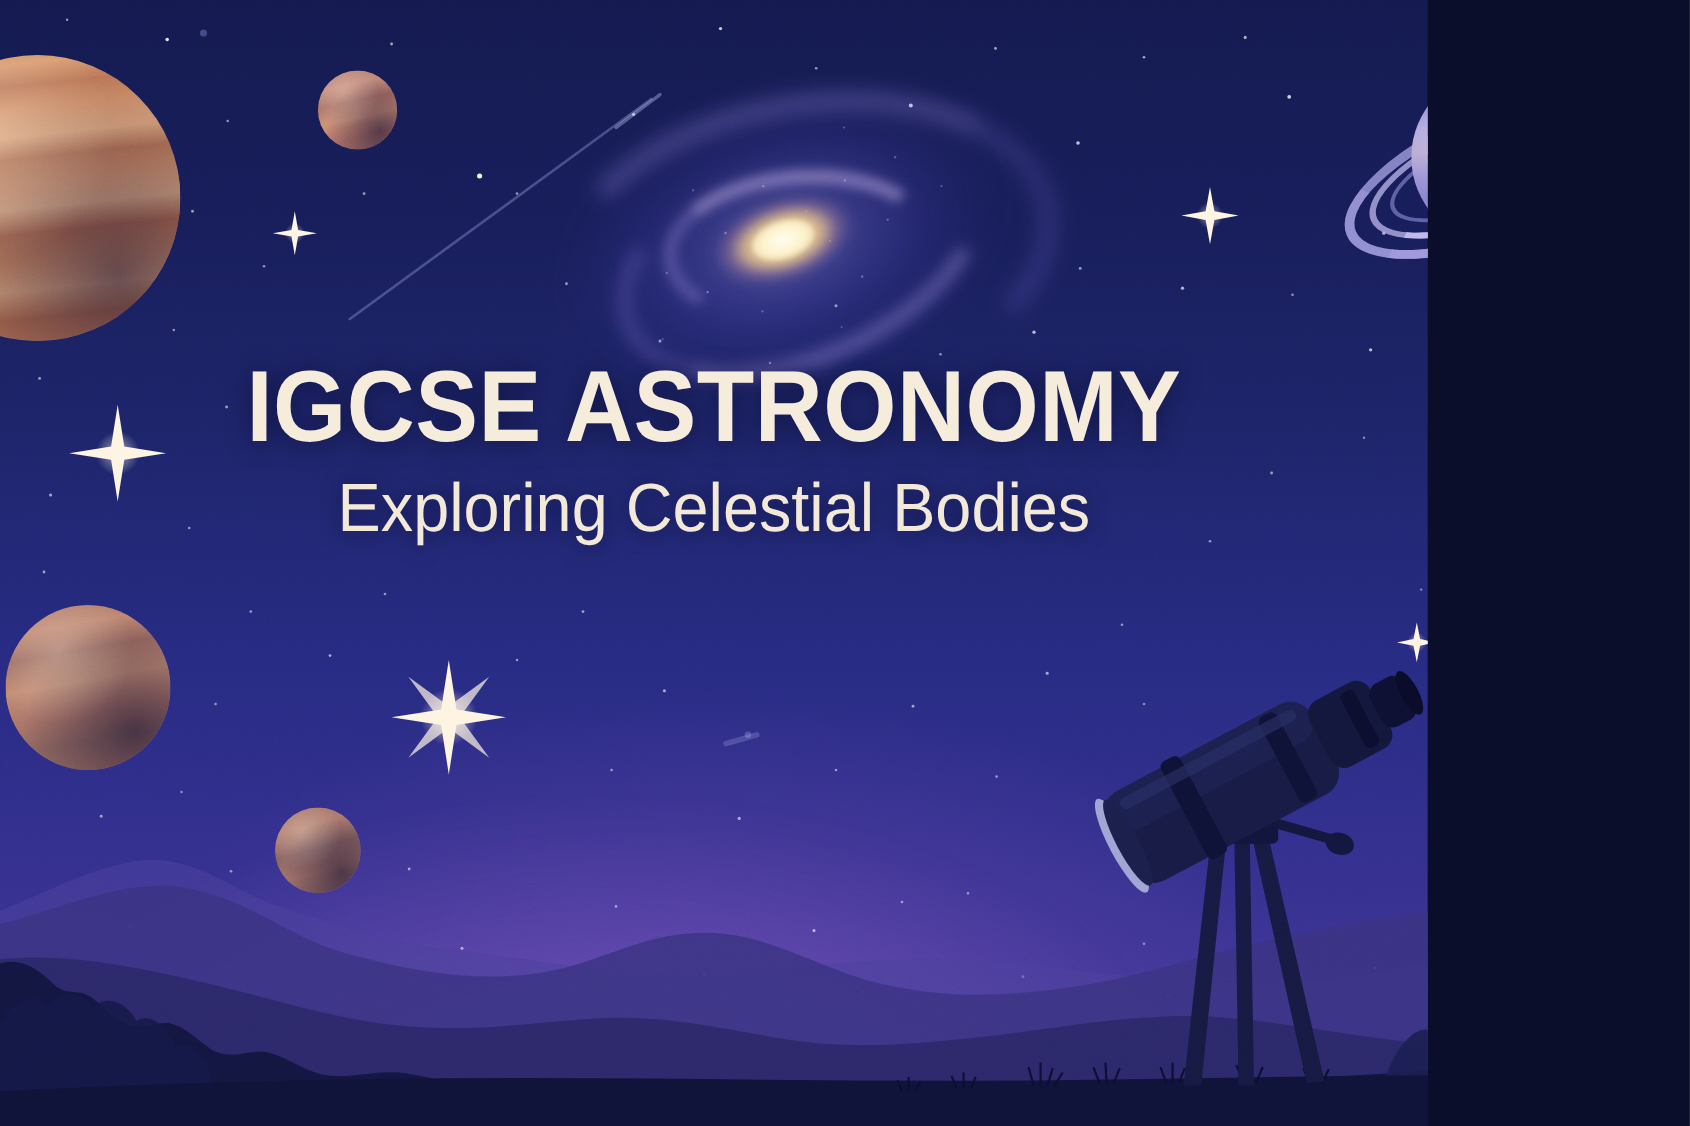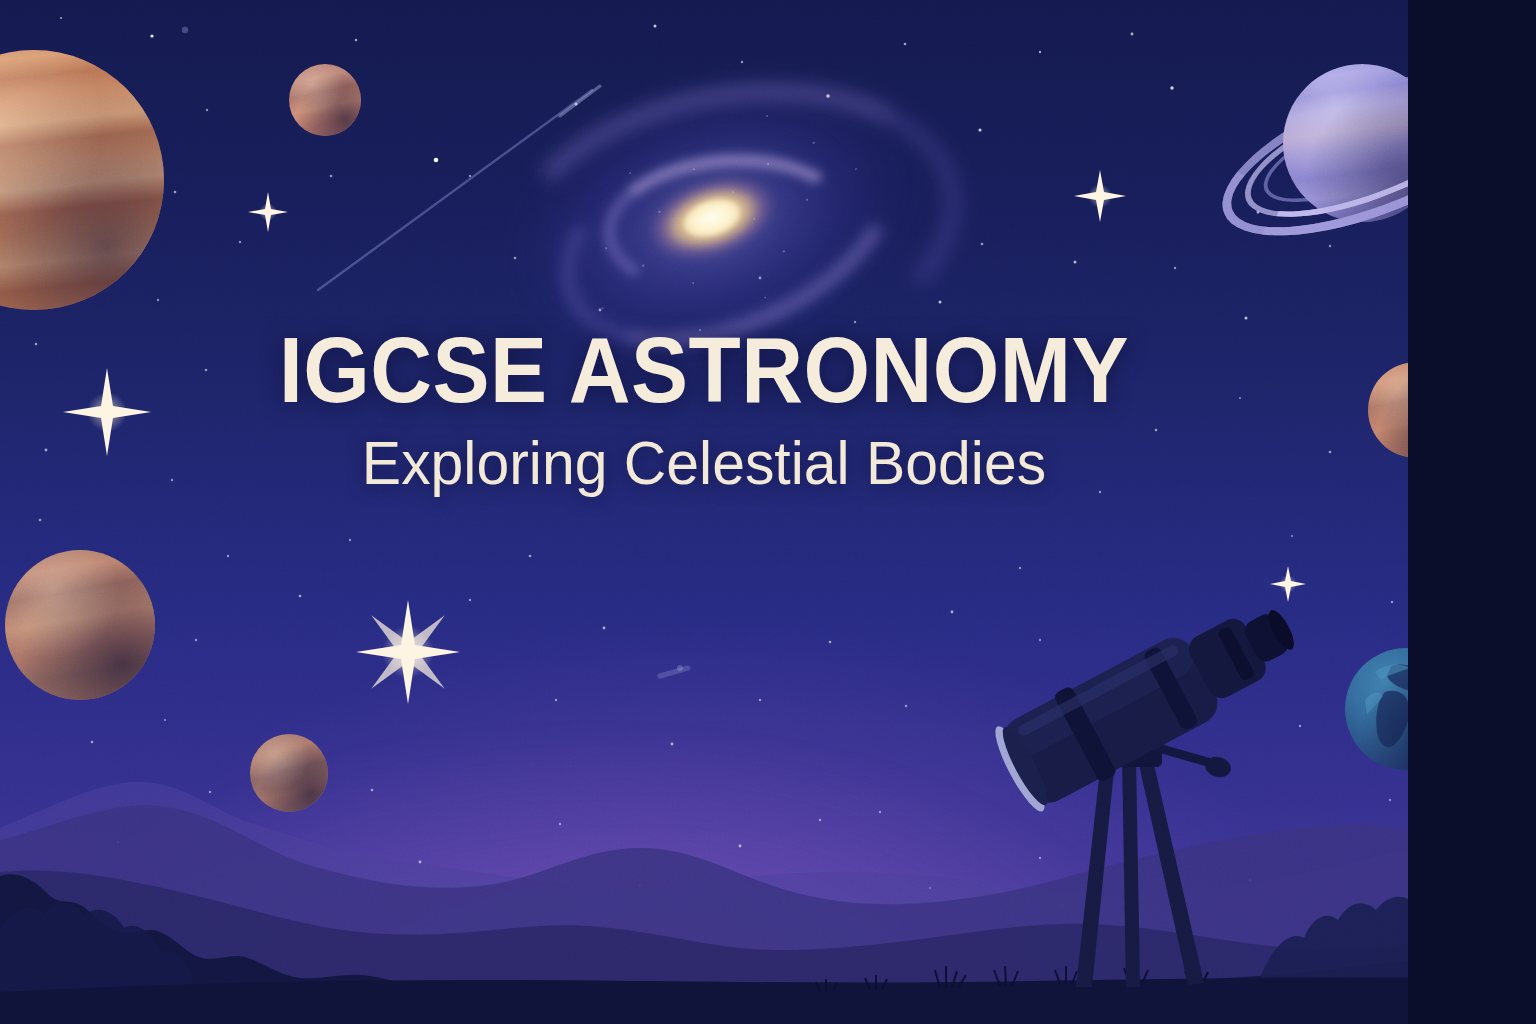--- a/index.html
+++ b/index.html
@@ -1,17 +1,17 @@
 <!DOCTYPE html>
 <html><head>
 <meta charset="utf-8">
 <style>
   html,body{margin:0;padding:0;background:#0a0e2a;}
   #stage{
-    position:relative;width:1408px;height:1024px;overflow:hidden;
+    position:relative;width:1298px;height:1024px;overflow:hidden;
     font-family:"Liberation Sans","DejaVu Sans",sans-serif;
   }
 
   
   .sky{
     position:absolute;inset:0;
     background:
       radial-gradient(ellipse 70% 55% at 50% 95%, rgba(112,78,180,.55) 0%, rgba(112,78,180,0) 62%),
       linear-gradient(180deg,#141a4e 0%, #171d58 18%, #1d2468 38%, #262a80 58%, #332f8d 76%, #3f3596 90%, #453a9c 100%);
   }

